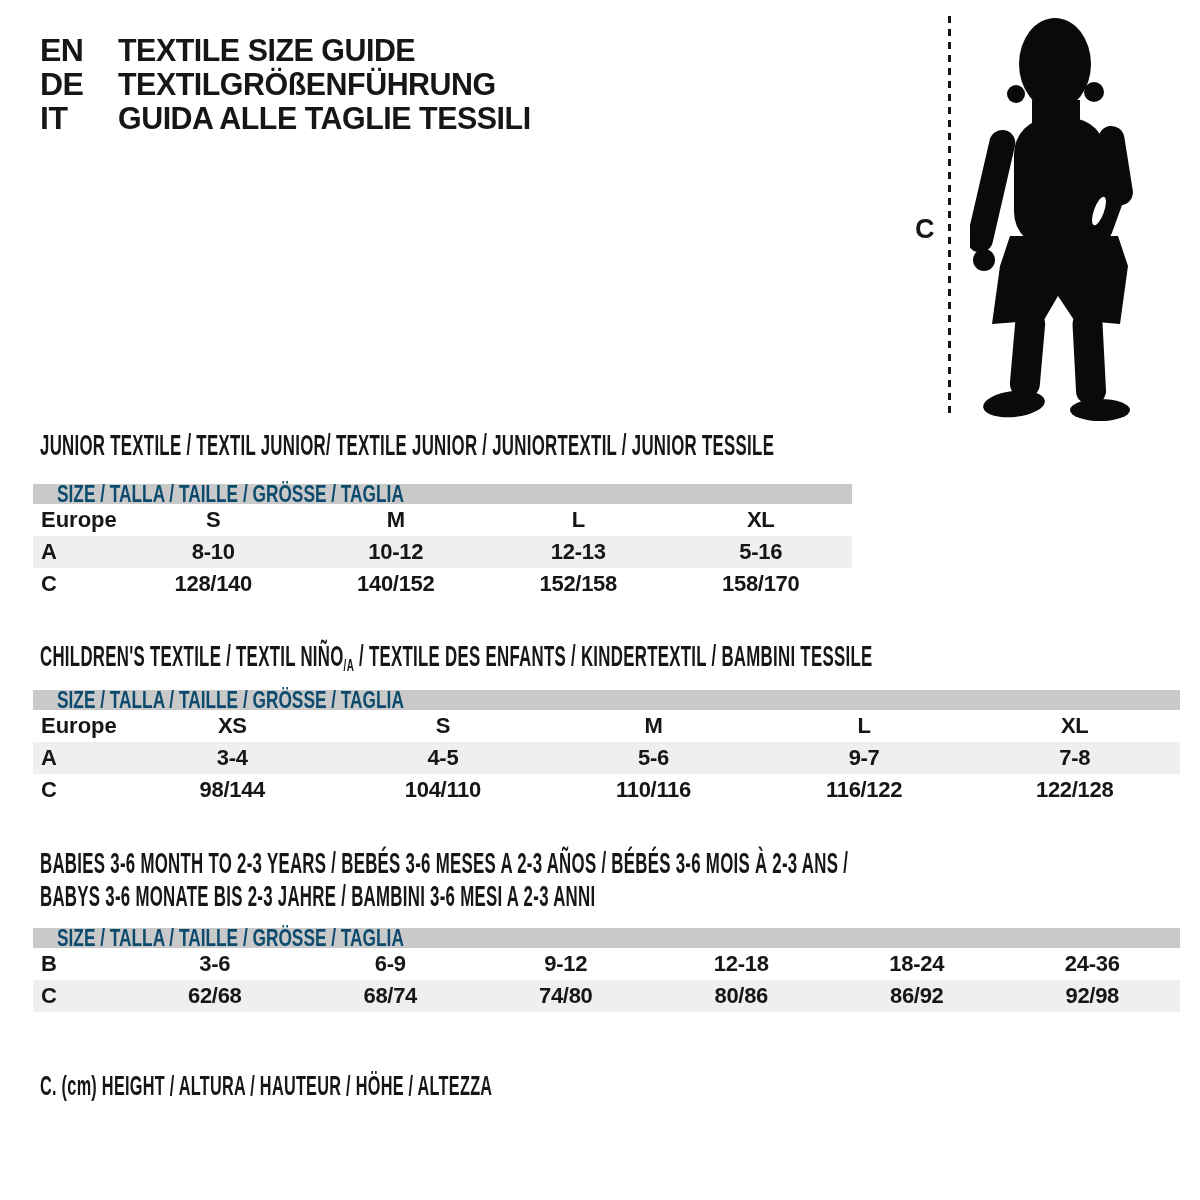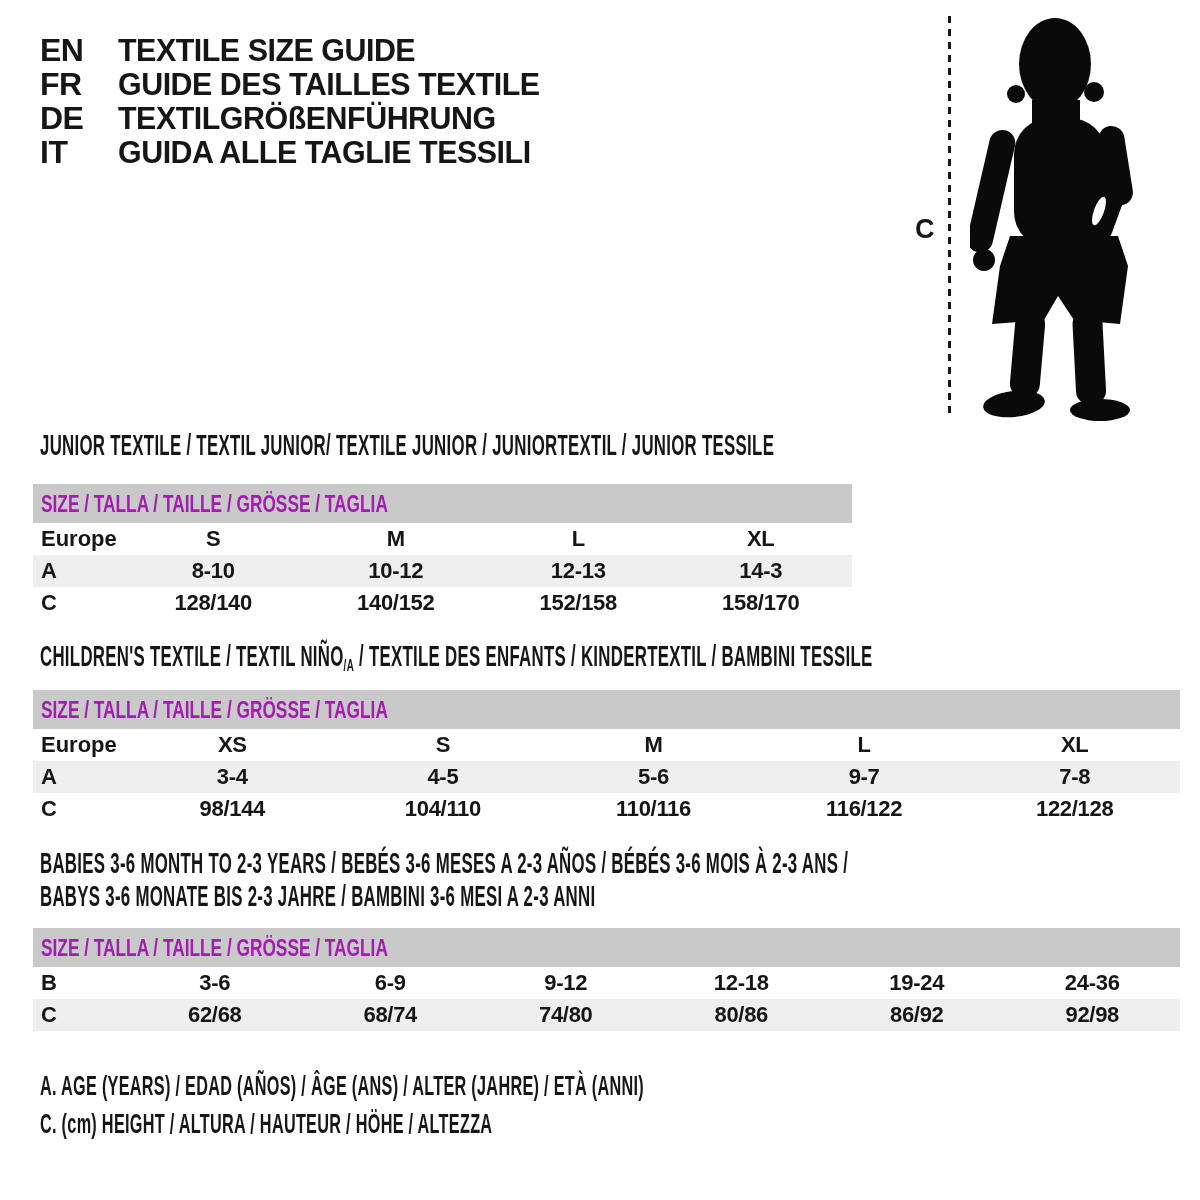--- a/index.html
+++ b/index.html
@@ -32,22 +32,22 @@
   
   .sec-title { position: absolute; left: 40px; font-size: 29px; line-height: 33px; white-space: nowrap; }
   .subtxt { font-size: 17px; position: relative; top: 5px; }
 
   
   .tbl { position: absolute; left: 33px; }
   .tbl-1 { top: 484px; width: 819px; }
   .tbl-2 { top: 690px; width: 1147px; }
   .tbl-3 { top: 928px; width: 1147px; }
   .bar {
-    height: 39px; background: #c9c9c9; display: flex; align-items: center;
-    padding-left: 8px; font-size: 24px; color: #a21caf;
+    height: 20px; background: #c9c9c9; display: flex; align-items: center;
+    padding-left: 24px; font-size: 24px; color: #0c4a6e;
   }
   .trow { display: flex; align-items: center; height: 32px; font-size: 22px; }
   .trow.shade { background: #efefef; }
   .lab { padding-left: 8px; }
   .tbl-1 .lab { flex: 0 0 89px; }
   .tbl-2 .lab, .tbl-3 .lab { flex: 0 0 94px; }
   .cell { flex: 1; text-align: center; letter-spacing: -0.3px; }
 
   
   .footnotes { position: absolute; left: 40px; top: 1067px; }
@@ -55,24 +55,20 @@
 </style>
 </head>
 <body>
 
 <div class="page">
 
   <div class="lang-list">
     <div class="lang-row">
       <span class="lang-code">EN</span>
       <span class="sx95">TEXTILE SIZE GUIDE</span>
-    </div>
-    <div class="lang-row">
-      <span class="lang-code">FR</span>
-      <span class="sx95">GUIDE DES TAILLES TEXTILE</span>
     </div>
     <div class="lang-row">
       <span class="lang-code">DE</span>
       <span class="sx95">TEXTILGRÖßENFÜHRUNG</span>
     </div>
     <div class="lang-row">
       <span class="lang-code">IT</span>
       <span class="sx95">GUIDA ALLE TAGLIE TESSILI</span>
     </div>
   </div>
@@ -112,21 +108,21 @@
       <span class="cell">S</span>
       <span class="cell">M</span>
       <span class="cell">L</span>
       <span class="cell">XL</span>
     </div>
     <div class="trow shade">
       <span class="lab">A</span>
       <span class="cell">8-10</span>
       <span class="cell">10-12</span>
       <span class="cell">12-13</span>
-      <span class="cell">14-3</span>
+      <span class="cell">5-16</span>
     </div>
     <div class="trow">
       <span class="lab">C</span>
       <span class="cell">128/140</span>
       <span class="cell">140/152</span>
       <span class="cell">152/158</span>
       <span class="cell">158/170</span>
     </div>
   </div>
 
@@ -170,36 +166,33 @@
   <div class="tbl tbl-3">
     <div class="bar">
       <span class="sx72">SIZE / TALLA / TAILLE / GRÖSSE / TAGLIA</span>
     </div>
     <div class="trow">
       <span class="lab">B</span>
       <span class="cell">3-6</span>
       <span class="cell">6-9</span>
       <span class="cell">9-12</span>
       <span class="cell">12-18</span>
-      <span class="cell">19-24</span>
+      <span class="cell">18-24</span>
       <span class="cell">24-36</span>
     </div>
     <div class="trow shade">
       <span class="lab">C</span>
       <span class="cell">62/68</span>
       <span class="cell">68/74</span>
       <span class="cell">74/80</span>
       <span class="cell">80/86</span>
       <span class="cell">86/92</span>
       <span class="cell">92/98</span>
     </div>
   </div>
 
   <div class="footnotes">
     <div class="foot-line">
-      <span class="sx58">A. AGE (YEARS) / EDAD (AÑOS) / ÂGE (ANS) / ALTER (JAHRE) / ETÀ (ANNI)</span>
-    </div>
-    <div class="foot-line">
       <span class="sx58">C. (cm) HEIGHT / ALTURA / HAUTEUR / HÖHE / ALTEZZA</span>
     </div>
   </div>
 
 </div>
 
 </body></html>

